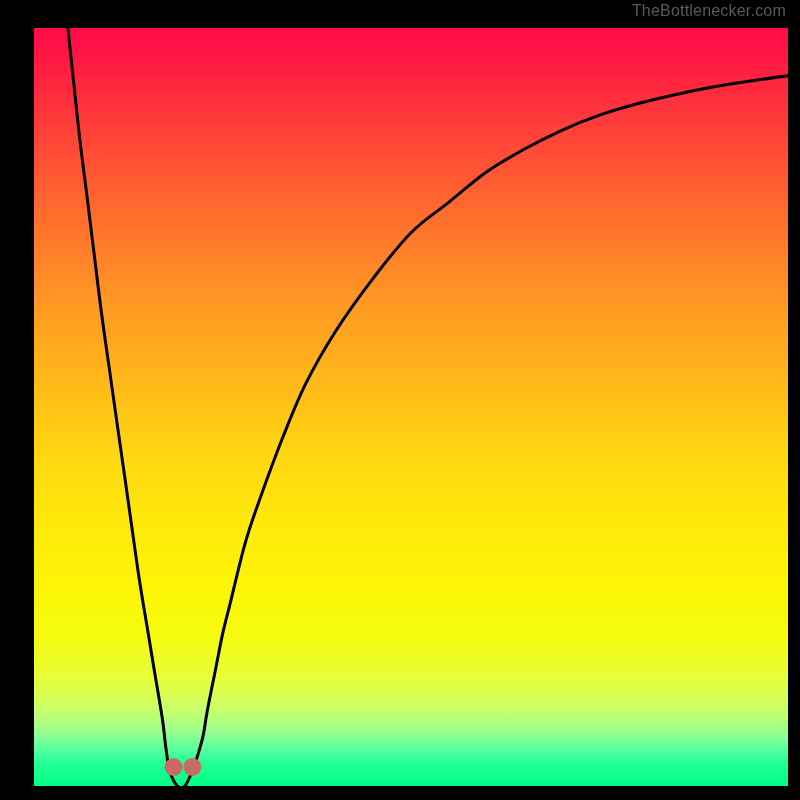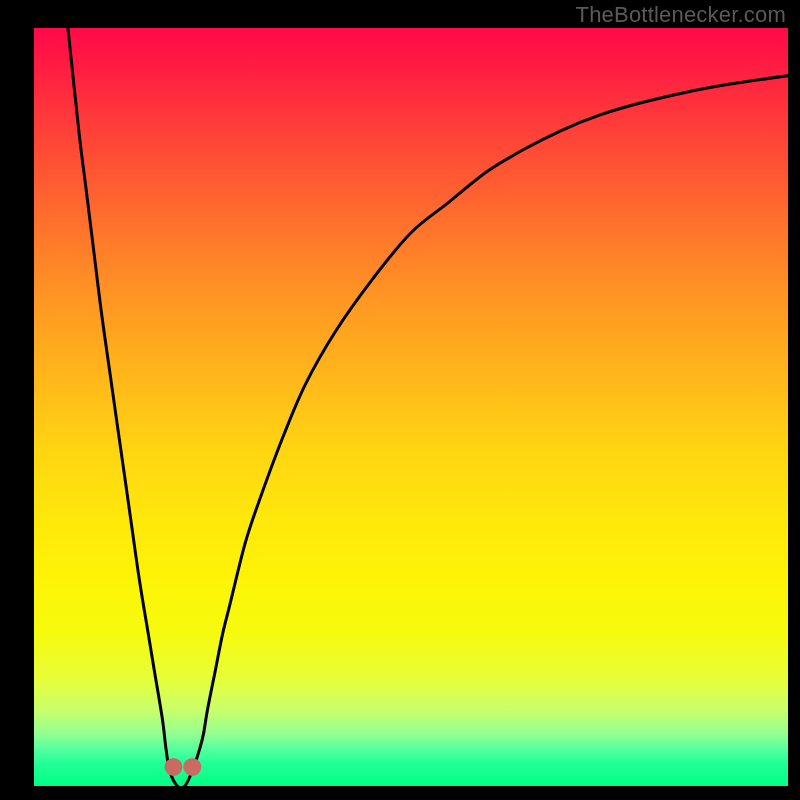--- a/index.html
+++ b/index.html
@@ -35,21 +35,21 @@
       #c8ff6c 90%,
       #95ff90 93%,
       #5aff9f 95%,
       #22ff97 97%,
       #00ff84 100%
     );
   }
   .watermark {
     position: absolute;
     font-family: Arial, Helvetica, sans-serif;
-    font-size: 22px;
+    font-size: 16px;
     color: #5a5a5a;
     font-weight: 400;
     letter-spacing: 0.2px;
   }
   svg.curve {
     position: absolute;
     left: 0;
     top: 0;
   }
 </style>

